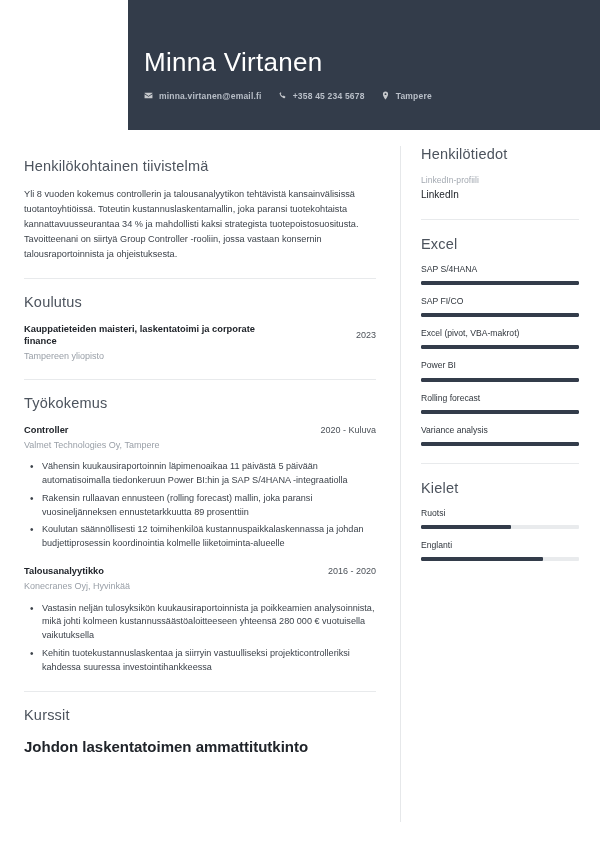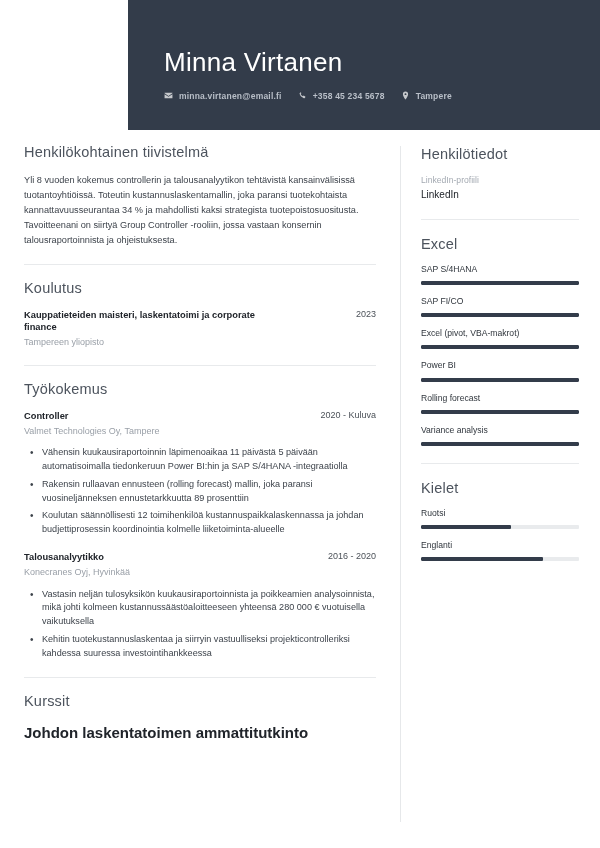--- a/index.html
+++ b/index.html
@@ -8,54 +8,54 @@
     background: #ffffff;
     font-family: "Liberation Sans", sans-serif;
     -webkit-font-smoothing: antialiased;
   }
   .page { position: relative; width: 600px; height: 848px; background: #fff; overflow: hidden; }
 
   
   .header {
     position: absolute; left: 128px; top: 0; width: 472px; height: 130px;
     background: #333c4a;
-    padding: 48px 0 0 36px;
+    padding: 48px 0 0 16px;
   }
   .name {
     font-size: 26px; font-weight: 300; color: #ffffff;
     letter-spacing: 0.3px; line-height: 1.1;
   }
   .contact-row { display: flex; align-items: center; margin-top: 14px; }
   .contact-item { display: flex; align-items: center; margin-right: 16px; }
   .contact-item .ico { display: inline-flex; margin-right: 6px; opacity: .72; }
   .contact-item .ico svg { display: block; }
   .contact-text {
     font-size: 8.5px; color: #b9bfc8; letter-spacing: .2px; white-space: nowrap; font-weight: bold;
   }
 
   
-  .left-col { position: absolute; left: 24px; top: 144px; width: 352px; }
+  .left-col { position: absolute; left: 24px; top: 158px; width: 352px; }
   .divider-v { position: absolute; left: 400px; top: 146px; width: 1px; height: 676px; background: #e6e8ea; }
   .right-col { position: absolute; left: 421px; top: 146px; width: 158px; }
 
   
   .sec { margin-bottom: 4px; }
   .sec-title {
     font-size: 14.5px; font-weight: 400; color: #4c535d;
     letter-spacing: .2px; margin-bottom: 13px;
   }
   .sec-rule { height: 1px; background: #e8eaec; margin: 16px 0 15px 0; }
 
   .summary {
     font-size: 9.2px; line-height: 1.62; color: #3d434b; text-align: left;
   }
 
   
   .entry { margin-bottom: 2px; }
-  .entry-head { display: flex; justify-content: space-between; align-items: flex-start; }
+  .entry-head { display: flex; justify-content: space-between; align-items: center; }
   .entry-title { font-size: 9.3px; font-weight: 700; color: #20242a; line-height: 1.38; max-width: 250px; }
   .entry-date { font-size: 9px; color: #4b5158; white-space: nowrap; }
   .entry-sub { font-size: 9px; color: #9aa0a8; margin-top: 2px; line-height: 1.4; }
 
   ul.bullets { list-style: none; margin: 9px 0 0 0; padding: 0; }
   ul.bullets li {
     position: relative; padding-left: 18px; margin-bottom: 4px;
     font-size: 9.1px; line-height: 1.52; color: #3d434b;
   }
   ul.bullets li::before {

